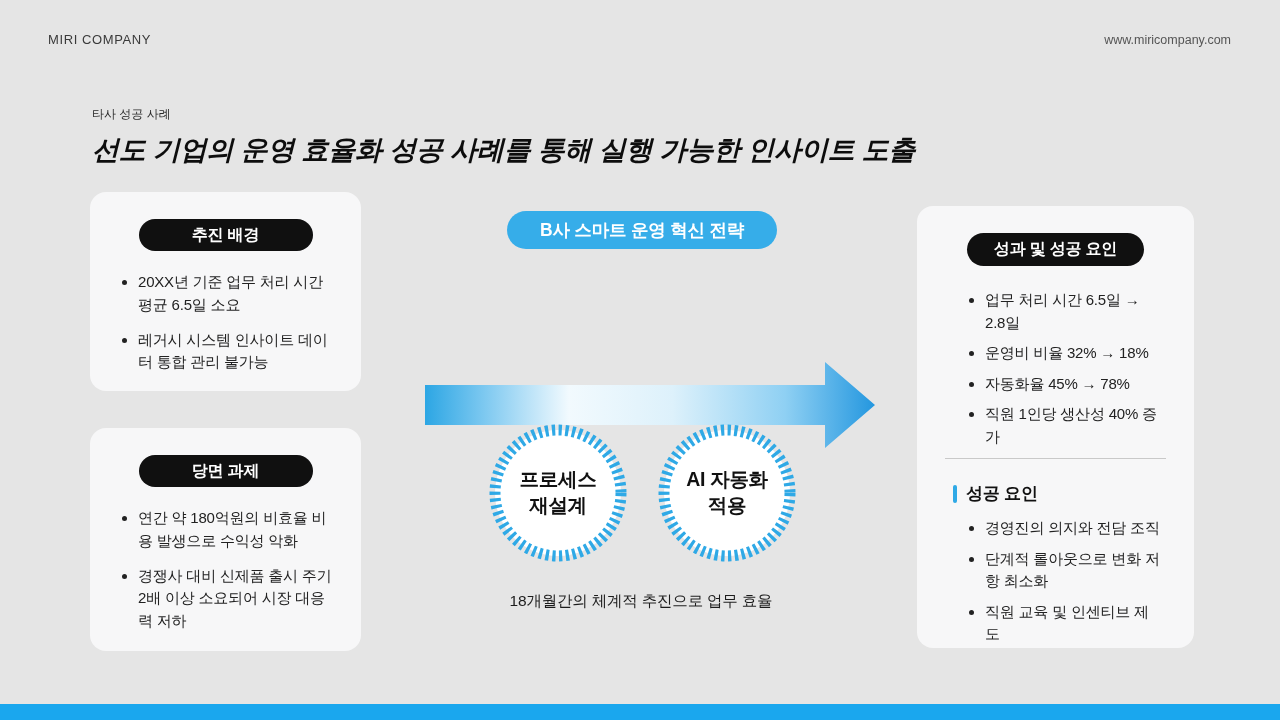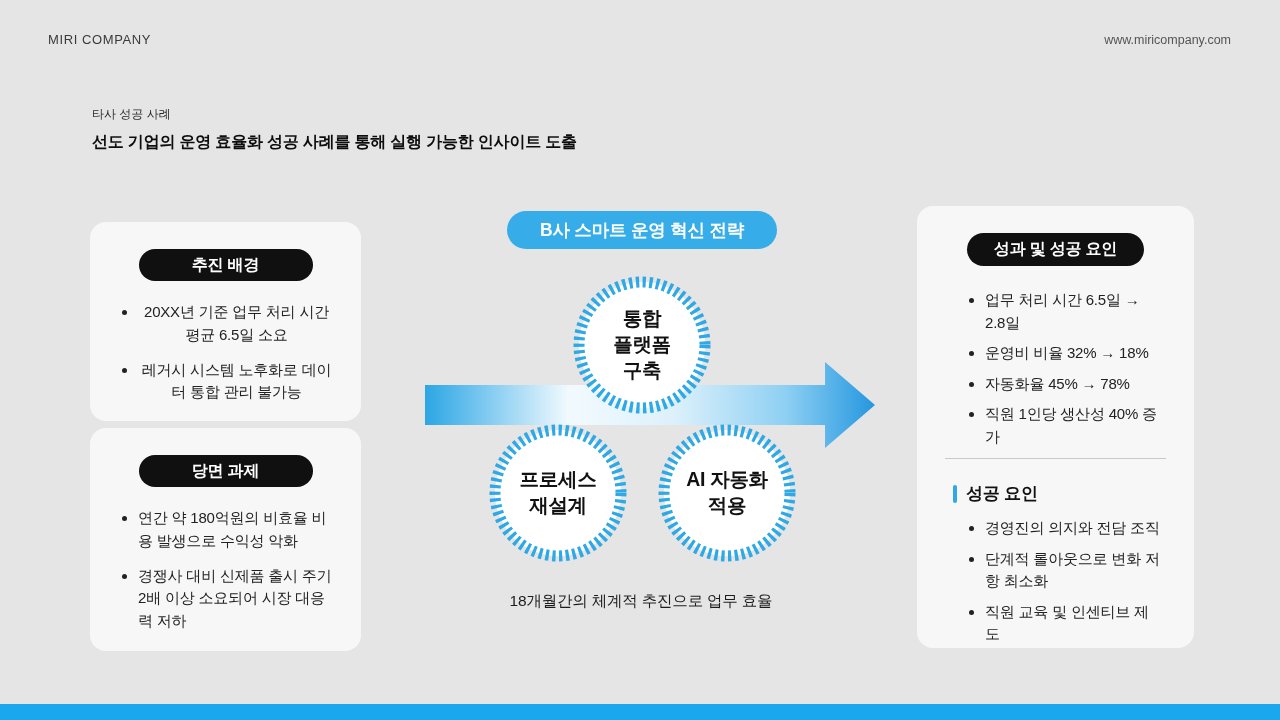--- a/index.html
+++ b/index.html
@@ -5,25 +5,25 @@
   html,body{margin:0;padding:0;background:#ffffff;}
   body{font-family:"Liberation Sans","DejaVu Sans",sans-serif;-webkit-font-smoothing:antialiased;}
   #slide{position:relative;width:1280px;height:720px;background:#e5e5e5;overflow:hidden;}
 
   
   .brand{position:absolute;left:48px;top:32px;font-size:13px;letter-spacing:.6px;color:#3a3a3a;}
   .website{position:absolute;right:49px;top:33px;font-size:12.5px;color:#555;}
 
   
   .eyebrow{position:absolute;left:92px;top:106px;font-size:12px;color:#2b2b2b;}
-  .page-title{position:absolute;left:92px;top:132px;font-size:16px;font-weight:bold;color:#0d0d0d;letter-spacing:-.2px;}
+  .page-title{position:absolute;left:92px;top:132px;font-size:27px;font-weight:bold;color:#0d0d0d;letter-spacing:-.2px;font-style:italic;}
 
   
   .card{position:absolute;background:#f7f7f8;border-radius:16px;}
-  .card-bg{left:90px;top:222px;width:271px;height:199px;text-align:center;}
+  .card-bg{left:90px;top:192px;width:271px;height:199px;}
   .card-ch{left:90px;top:428px;width:271px;height:223px;}
   .card-right{left:917px;top:206px;width:277px;height:442px;}
 
   .black-pill{margin:27px auto 0 auto;width:174px;height:32px;border-radius:17px;background:#101010;
     display:flex;align-items:center;justify-content:center;color:#fff;font-weight:bold;font-size:16px;letter-spacing:-.2px;}
   .card-right .black-pill{width:177px;height:33px;}
 
   ul.bullets{margin:20px 0 0 0;padding:0 26px 0 48px;list-style:disc;color:#101010;}
   ul.bullets li{font-size:15px;line-height:1.52;color:#222;margin-bottom:12px;letter-spacing:-.2px;}
 
@@ -60,21 +60,21 @@
   <div class="brand">MIRI COMPANY</div>
   <div class="website">www.miricompany.com</div>
 
   <div class="eyebrow">타사 성공 사례</div>
   <div class="page-title">선도 기업의 운영 효율화 성공 사례를 통해 실행 가능한 인사이트 도출</div>
 
   <div class="card card-bg">
     <div class="black-pill">추진 배경</div>
     <ul class="bullets">
       <li>20XX년 기준 업무 처리 시간 평균 6.5일 소요</li>
-      <li>레거시 시스템 노후화로 데이터 통합 관리 불가능</li>
+      <li>레거시 시스템 인사이트 데이터 통합 관리 불가능</li>
     </ul>
   </div>
 
   <div class="card card-ch">
     <div class="black-pill">당면 과제</div>
     <ul class="bullets">
       <li>연간 약 180억원의 비효율 비용 발생으로 수익성 악화</li>
       <li>경쟁사 대비 신제품 출시 주기 2배 이상 소요되어 시장 대응력 저하</li>
     </ul>
   </div>
@@ -88,30 +88,20 @@
         <stop offset="0.13" stop-color="#7cc8f0"></stop>
         <stop offset="0.32" stop-color="#f2fafe"></stop>
         <stop offset="0.55" stop-color="#ddf1fb"></stop>
         <stop offset="0.8" stop-color="#8fd0f3"></stop>
         <stop offset="1" stop-color="#2497df"></stop>
       </linearGradient>
     </defs>
     <path d="M0,25 L400,25 L400,2 L450,45 L400,88 L400,65 L0,65 Z" fill="url(#arrowGrad)"></path>
   </svg>
 
-  <div class="dashed-circle-wrap circle-1">
-    <svg viewBox="0 0 150 150" xmlns="http://www.w3.org/2000/svg" aria-hidden="true">
-      <circle cx="75" cy="75" r="63" fill="#ffffff" stroke="#2fa9e6" stroke-width="11" stroke-dasharray="3.3 3.45"></circle>
-    </svg>
-    <div class="circle-label">
-      <span>통합</span>
-      <span>플랫폼</span>
-      <span>구축</span>
-    </div>
-  </div>
 
   <div class="dashed-circle-wrap circle-3">
     <svg viewBox="0 0 150 150" xmlns="http://www.w3.org/2000/svg" aria-hidden="true">
       <circle cx="75" cy="75" r="63" fill="#ffffff" stroke="#2fa9e6" stroke-width="11" stroke-dasharray="3.3 3.45"></circle>
     </svg>
     <div class="circle-label">
       <span>AI 자동화</span>
       <span>적용</span>
     </div>
   </div>

